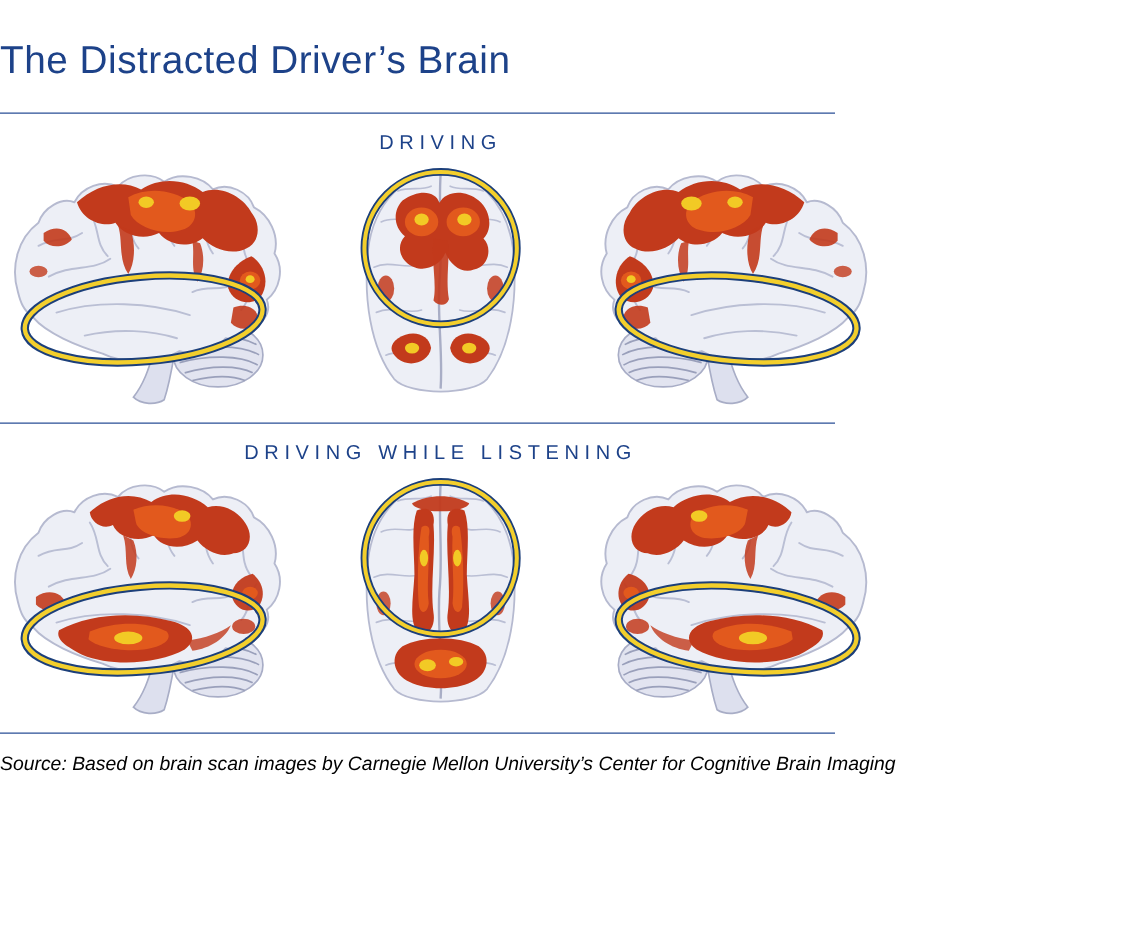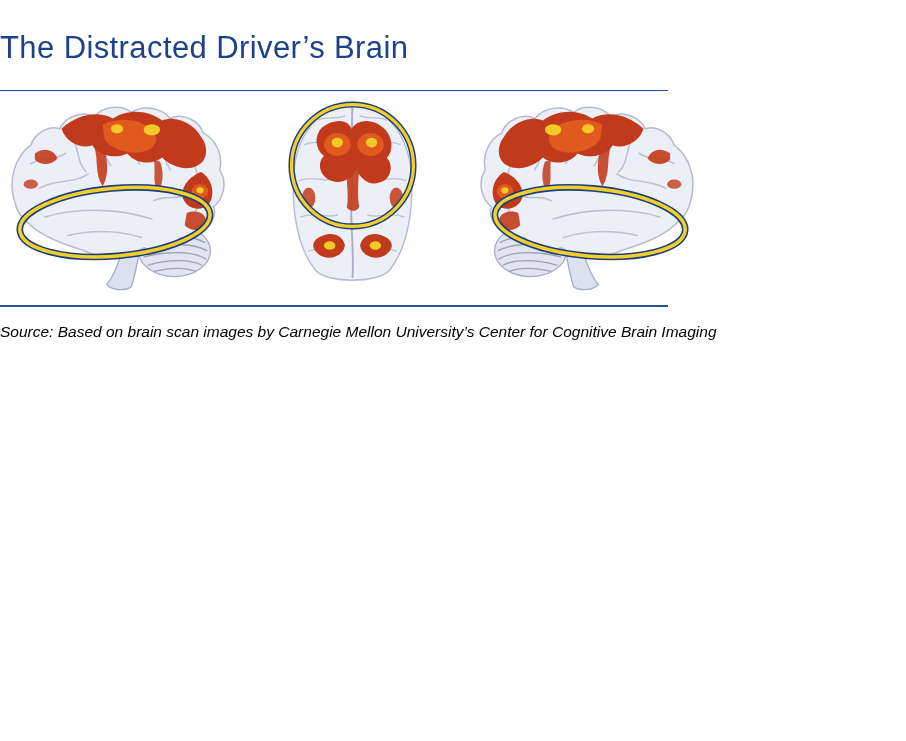--- a/index.html
+++ b/index.html
@@ -153,20 +153,21 @@
   </defs>
 </svg>
 
 <div class="page">
 
   <h1 class="title">The Distracted Driver’s Brain</h1>
 
   <div class="rule"></div>
 
   <section>
+    <h2 class="section-label">DRIVING</h2>
     <div class="brain-row">
       <div class="brain-fig">
         <svg width="236" height="195" viewBox="0 0 230 190">
           <use href="#lat-base"></use>
           <use href="#lat-act-drv"></use>
           <use href="#lat-ellipse"></use>
         </svg>
       </div>
       <div class="brain-fig">
         <svg width="153" height="200" viewBox="0 0 160 210">
@@ -180,18 +181,44 @@
           <use href="#lat-base"></use>
           <use href="#lat-act-drv"></use>
           <use href="#lat-ellipse"></use>
         </svg>
       </div>
     </div>
   </section>
 
   <div class="rule"></div>
 
+  <section>
+    <h2 class="section-label">DRIVING WHILE LISTENING</h2>
+    <div class="brain-row">
+      <div class="brain-fig">
+        <svg width="236" height="195" viewBox="0 0 230 190">
+          <use href="#lat-base"></use>
+          <use href="#lat-act-lis"></use>
+          <use href="#lat-ellipse"></use>
+        </svg>
+      </div>
+      <div class="brain-fig">
+        <svg width="153" height="200" viewBox="0 0 160 210">
+          <use href="#top-base"></use>
+          <use href="#top-act-lis"></use>
+          <use href="#top-circle"></use>
+        </svg>
+      </div>
+      <div class="brain-fig">
+        <svg class="mirrored" width="236" height="195" viewBox="0 0 230 190">
+          <use href="#lat-base"></use>
+          <use href="#lat-act-lis"></use>
+          <use href="#lat-ellipse"></use>
+        </svg>
+      </div>
+    </div>
+  </section>
 
   <div class="rule"></div>
 
   <p class="source">Source: Based on brain scan images by Carnegie Mellon University’s Center for Cognitive Brain Imaging</p>
 
 </div>
 
 </body></html>

